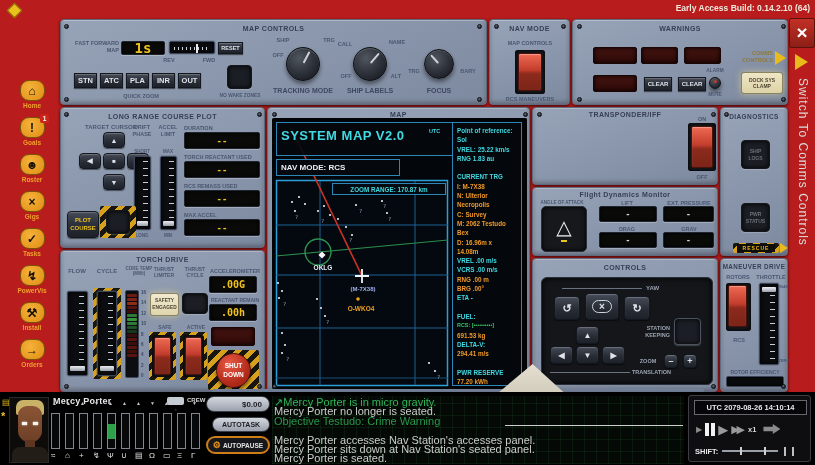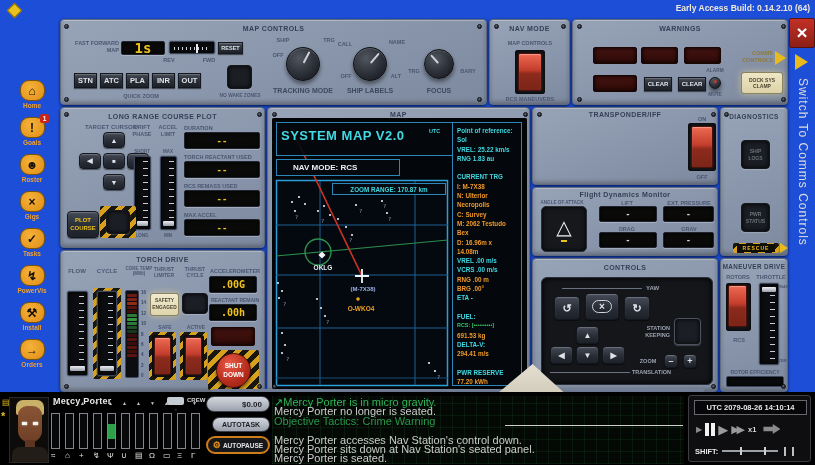--- a/index.html
+++ b/index.html
@@ -1,17 +1,17 @@
 <!DOCTYPE html>
 <html><head>
 <meta charset="utf-8">
 <style>
 *{margin:0;padding:0;box-sizing:border-box}
 html,body{background:#000}
-#root{position:relative;width:815px;height:465px;background:#1d4ed8;font-family:"Liberation Sans",sans-serif;overflow:hidden}
+#root{position:relative;width:815px;height:465px;background:#b91c1c;font-family:"Liberation Sans",sans-serif;overflow:hidden}
 .abs{position:absolute}
 .panel{position:absolute;background:linear-gradient(160deg,#97a3b7 0%,#8995aa 55%,#7d899e 100%);border-radius:4px;border:1px solid #5f6a7e;box-shadow:inset 0 1px 1px rgba(255,255,255,.35),inset 0 -2px 4px rgba(0,0,0,.28),0 1px 3px rgba(0,0,0,.7);z-index:1}
 .pt{position:absolute;width:100%;text-align:center;font-weight:bold;font-size:7px;color:#353e56;letter-spacing:.4px}
 .sl{position:absolute;font-weight:bold;font-size:5.5px;color:#4b5772;text-align:center;line-height:1.2}
 .lcd{position:absolute;background:#0a0b09;border-radius:2px;border:1px solid #20242e;box-shadow:inset 0 0 5px #000,0 1px 0 rgba(255,255,255,.25);color:#eec11d;font-family:"DejaVu Sans Mono",monospace;font-weight:bold;display:flex;align-items:center;justify-content:center}
 .btn{position:absolute;background:linear-gradient(#454b57,#262b34 60%,#1d212a);border-radius:4px;border:1px solid #14171d;box-shadow:0 1px 1px rgba(0,0,0,.5),inset 0 1px 1px rgba(255,255,255,.22);color:#e0e3e9;font-weight:bold;display:flex;align-items:center;justify-content:center;text-align:center;cursor:pointer}
 .pill{border-radius:0}
 .darkbtn{background:#1b1e24;box-shadow:inset 0 0 5px #000,0 1px 1px rgba(255,255,255,.2)}
 .knob{position:absolute;border-radius:50%;background:radial-gradient(circle at 38% 32%,#50565f,#2b2f37 55%,#16181e 92%);border:1px solid #0f1115;box-shadow:0 3px 4px rgba(0,0,0,.45),inset 0 1px 1px rgba(255,255,255,.18)}
 .kptr{position:absolute;inset:0}
@@ -350,21 +350,21 @@
   </svg>
 
   <div class="abs" style="left:276px;top:122px;width:246px;height:34px;border:1px solid #2d86b8;background:rgba(4,9,14,.92);z-index:3">
     <div class="abs" style="left:4px;top:5px;font-size:13px;font-weight:bold;color:#41d9e2;letter-spacing:.5px">SYSTEM MAP V2.0</div>
     <div class="abs" style="left:152px;top:5px;font-size:5.5px;font-weight:bold;color:#41d9e2">UTC</div>
     <div class="abs" style="right:3px;top:4px;text-align:right;font-size:6px;font-weight:bold;color:#f09a28;line-height:8px">
       <div>2079-08-26 14:10:14</div>
         <div>0000-00-01 00:00:00</div>
     </div>
   </div>
-  <div class="abs" style="left:276px;top:159px;width:124px;height:17px;border:1px solid #2d86b8;background:#05080c;z-index:3;display:flex;align-items:center;padding-left:16px">
+  <div class="abs" style="left:276px;top:159px;width:124px;height:17px;border:1px solid #2d86b8;background:#05080c;z-index:3;display:flex;align-items:center;padding-left:4px">
     <span style="font-size:8px;font-weight:bold;color:#eceff4">NAV MODE: RCS</span>
   </div>
   <div class="abs" style="left:332px;top:183px;width:114px;height:12px;border:1px solid #2d86b8;background:rgba(4,10,16,.9);z-index:3;display:flex;align-items:center;justify-content:center">
     <span style="font-size:6.3px;font-weight:bold;color:#41d9e2">ZOOM RANGE: 170.87 km</span>
   </div>
 
   <div class="abs" style="left:452px;top:122px;width:70px;height:264px;border:1px solid #2d86b8;background:#04070b;z-index:3;padding:3px 0 0 4px">
     <div class="mdl cy">Point of reference:</div>
     <div class="mdl cy">Sol</div>
     <div class="mdl cy">VREL: 25.22 km/s</div>
@@ -589,23 +589,23 @@
 
     <button class="abs" style="left:206px;top:4px;width:64px;height:16px;background:linear-gradient(#d4d8df,#9ba1ad);border:1px solid #3a3e46;border-radius:8px;font-size:8px;font-weight:bold;color:#1c1e24;text-align:right;padding-right:7px;cursor:pointer">$0.00</button>
     <button class="abs" style="left:212px;top:25px;width:58px;height:15px;background:linear-gradient(#d4d8df,#9ba1ad);border:1px solid #3a3e46;border-radius:8px;font-size:7px;font-weight:bold;color:#1c1e24;cursor:pointer">AUTOTASK</button>
     <button class="abs" style="left:206px;top:44px;width:64px;height:18px;background:#17181c;border:2px solid #cf7d17;border-radius:9px;font-size:6.5px;font-weight:bold;color:#e2e2e2;cursor:pointer">
       <span style="color:#e8941c;font-size:9px;margin-right:2px">⚙</span><span>AUTOPAUSE</span>
     </button>
 
     <div class="abs" style="left:272px;top:4px;width:412px;height:68px;background:#050905;background-image:repeating-linear-gradient(0deg,rgba(40,110,55,.16) 0 1px,transparent 1px 12px),repeating-linear-gradient(90deg,rgba(40,110,55,.16) 0 1px,transparent 1px 12px);padding:2px 0 0 2px">
       <div class="logline lgg"><span>↗</span><span>Mercy Porter is in micro gravity.</span></div>
       <div class="logline lgw">Mercy Porter no longer is seated.</div>
-      <div class="logline lgdg">Objective Tactics: Crime Warning</div>
+      <div class="logline lgdg">Objective Testudo: Crime Warning</div>
       <div class="logline lgw"></div>
-      <div class="logline lgw">Mercy Porter accesses Nav Station's control down.</div>
+      <div class="logline lgw">Mercy Porter accesses Nav Station's accesses panel.</div>
       <div class="logline lgw">Mercy Porter sits down at Nav Station's seated panel.</div>
       <div class="logline lgw">Mercy Porter is seated.</div>
       <div class="abs" style="left:233px;top:29px;width:178px;height:1px;background:#cfcfcf"></div>
     </div>
 
     <div class="abs" style="left:688px;top:3px;width:123px;height:67px;background:#0e0e10;border:1px solid #3c3e44;border-radius:3px">
       <div class="abs" style="left:5px;top:4px;width:113px;height:15px;border:1px solid #66686e;background:#060608;display:flex;align-items:center;justify-content:center">
         <span style="font-size:7.5px;font-weight:bold;color:#e8e8ea;white-space:nowrap">UTC 2079-08-26 14:10:14</span>
       </div>
       <div class="abs" style="left:7px;top:23px;width:112px;height:20px;display:flex;align-items:center;gap:3px">

